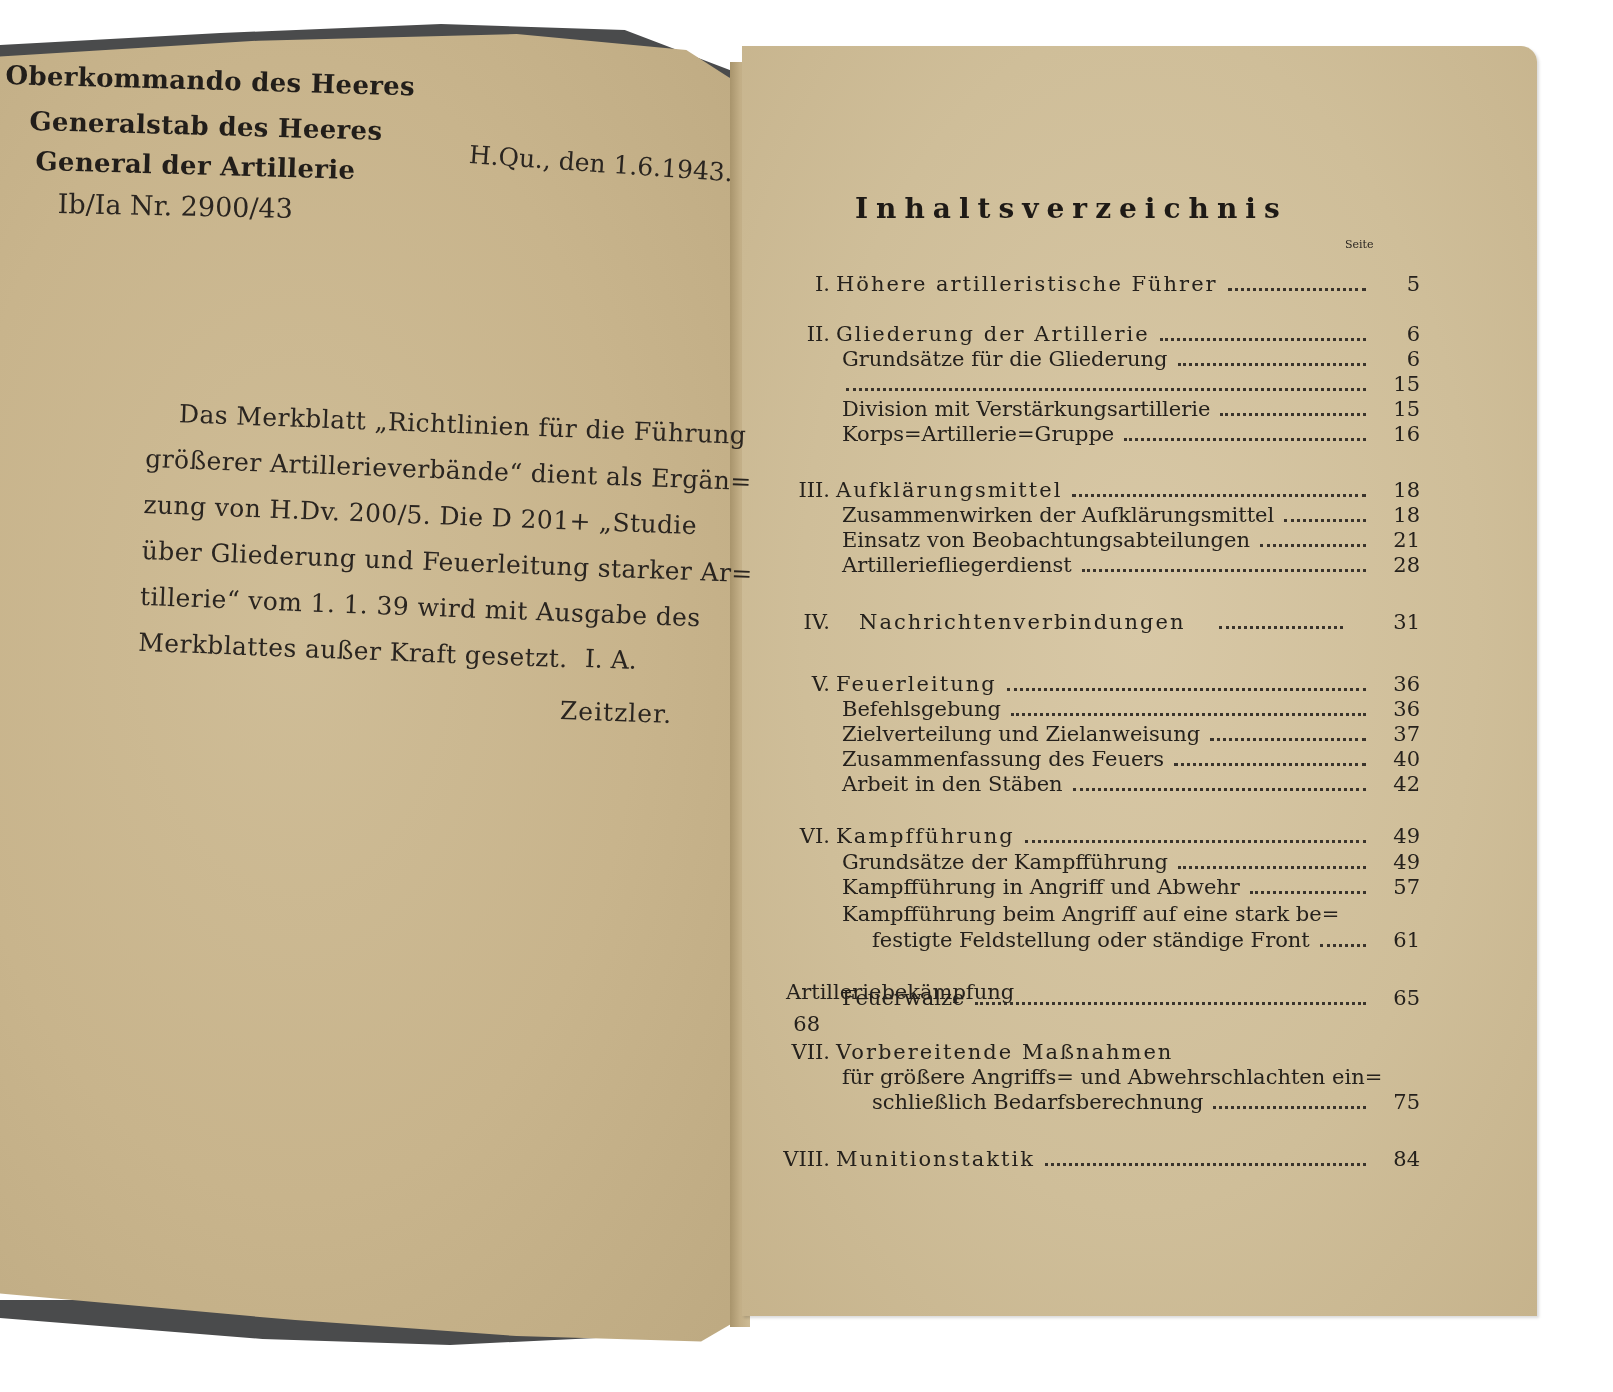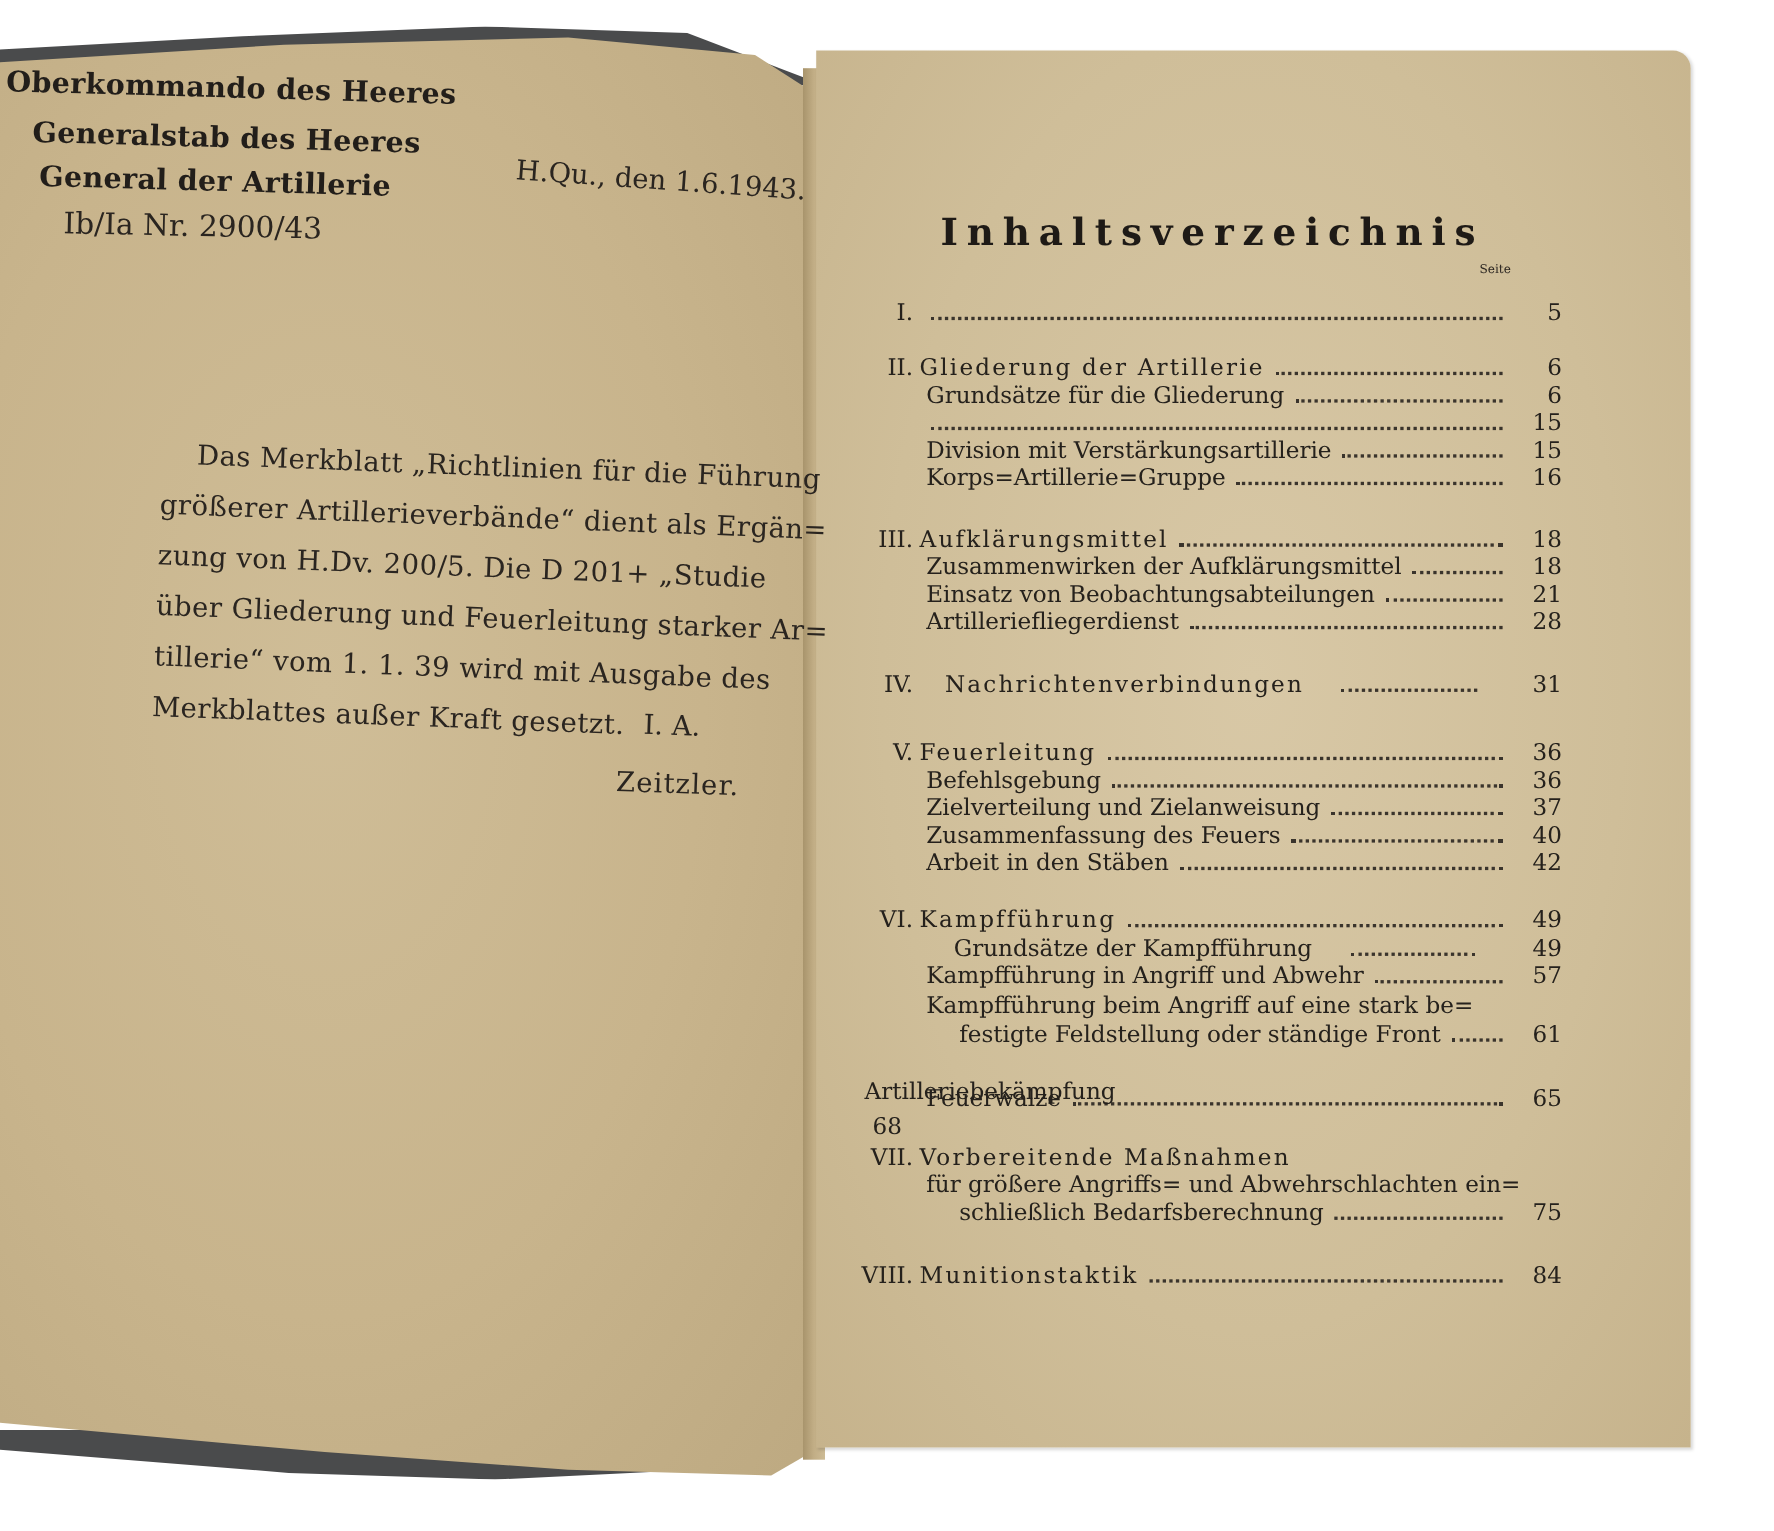--- a/index.html
+++ b/index.html
@@ -49,21 +49,21 @@
   }
   .memo-line {
     white-space: nowrap; font-size: 25px; line-height: 46px; color: #2a2520;
     letter-spacing: 0.4px;
   }
   .memo-line.indent { padding-left: 32px; }
   .sig-ia { position: absolute; left: 585px; top: 645px; font-size: 25px; transform: rotate(2deg); }
   .sig-name { position: absolute; left: 560px; top: 698px; font-size: 25px; transform: rotate(2deg); letter-spacing: 1px; }
 
   .toc-title {
-    position: absolute; left: 855px; top: 192px; font-size: 34px; font-weight: bold;
+    position: absolute; left: 855px; top: 192px; font-size: 28px; font-weight: bold;
     letter-spacing: 8px; color: #1e1a16;
   }
   .seite { position: absolute; left: 1345px; top: 238px; font-size: 11px; color: #2a2520; }
   .toc { position: absolute; left: 770px; top: 272px; width: 650px; }
   .toc-row {
     position: absolute; display: flex; align-items: baseline; white-space: nowrap;
     font-size: 21px; color: #25211c; width: 650px;
   }
   .toc-row .num { width: 60px; text-align: right; padding-right: 6px; flex: none; }
   .toc-row .label { flex: none; }
@@ -106,20 +106,21 @@
 </div>
 <div class="sig-ia">I. A.</div>
 <div class="sig-name">Zeitzler.</div>
 
 <div class="toc-title">Inhaltsverzeichnis</div>
 <div class="seite">Seite</div>
 
 <div class="toc" id="toc">
     <div class="toc-row chapter" style="top: 0px;">
       <span class="num">I.</span>
+      <span class="label">Höhere artilleristische Führer</span>
       <span class="leader"></span>
       <span class="page">5</span>
     </div>
     <div class="toc-row chapter" style="top: 50px;">
       <span class="num">II.</span>
       <span class="label">Gliederung der Artillerie</span>
       <span class="leader"></span>
       <span class="page">6</span>
     </div>
     <div class="toc-row sub" style="top: 75px;">
@@ -204,21 +205,21 @@
       <span class="label">Arbeit in den Stäben</span>
       <span class="leader"></span>
       <span class="page">42</span>
     </div>
     <div class="toc-row chapter" style="top: 552px;">
       <span class="num">VI.</span>
       <span class="label">Kampfführung</span>
       <span class="leader"></span>
       <span class="page">49</span>
     </div>
-    <div class="toc-row sub" style="top: 578px; gap: 25px;">
+    <div class="toc-row sub" style="top: 578px;">
       <span class="num"></span>
       <span class="label">Grundsätze der Kampfführung</span>
       <span class="leader"></span>
       <span class="page">49</span>
     </div>
     <div class="toc-row sub" style="top: 603px;">
       <span class="num"></span>
       <span class="label">Kampfführung in Angriff und Abwehr</span>
       <span class="leader"></span>
       <span class="page">57</span>

